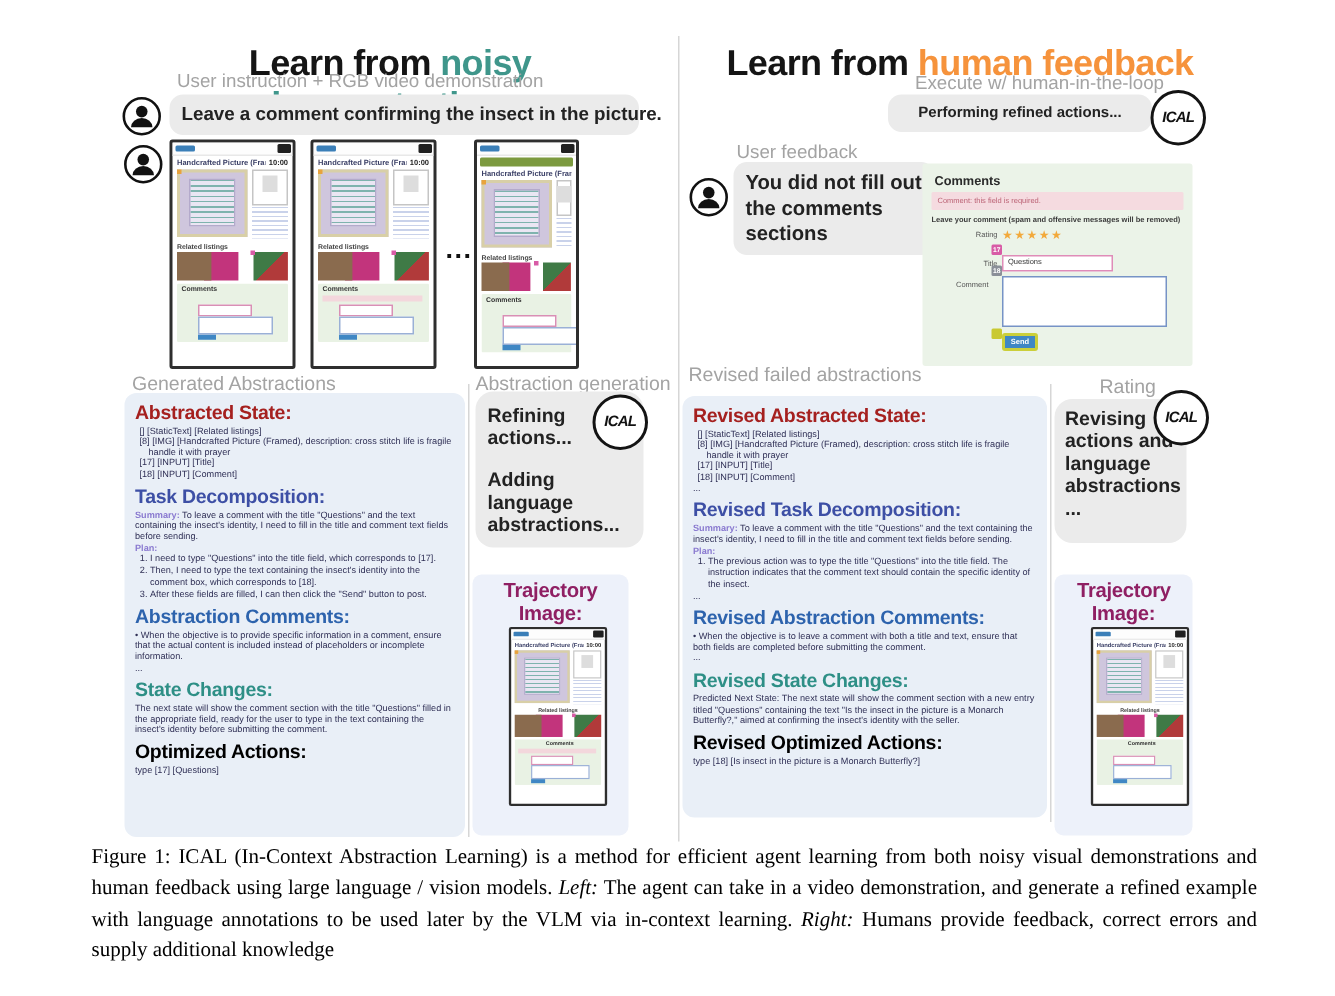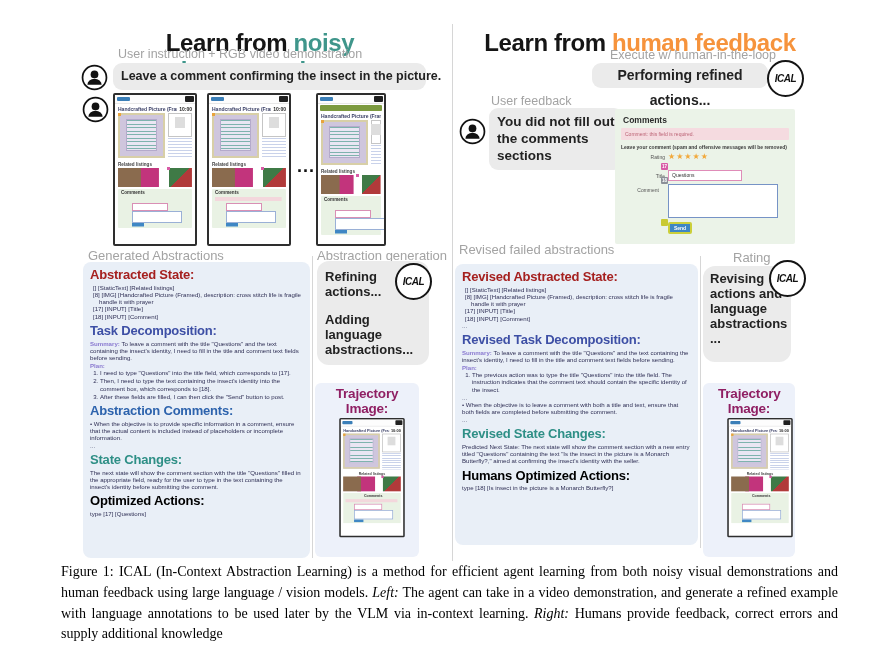--- a/index.html
+++ b/index.html
@@ -237,21 +237,21 @@
       <div class="t-rel"></div>
       <div class="t-comm">
           <span class="t-c-title">Comments</span>
         </div>
     </div>
   </div>
 
   <h1 class="half-title" style="left:470px;width:340px;"><span>Learn from </span><span class="hl-orange">human feedback</span></h1>
 
   <div class="gray-h small" style="left:588px;top:48px;width:210px;text-align:center;">Execute w/ human-in-the-loop</div>
-  <div class="bubble" style="left:592px;top:63px;width:176px;height:25px;line-height:25px;text-align:center;font-size:14px;">Performing refined actions...</div>
+  <div class="bubble" style="left:592px;top:63px;width:176px;height:25px;line-height:25px;text-align:center;font-size:10px;">Performing refined actions...</div>
   <div class="ical" style="left:767px;top:60px;width:33px;height:33px;">ICAL</div>
 
   <div class="gray-h small" style="left:491px;top:94px;">User feedback</div>
   <div class="person" style="left:459px;top:118px;">
     <svg viewBox="0 0 28 28" width="27" height="27">
         <circle cx="14" cy="14" r="12.4" fill="#fff" stroke="#111" stroke-width="1.8"></circle>
         <circle cx="14" cy="10.8" r="4" fill="#111"></circle>
         <path d="M6.6 21.6 a7.4 6.4 0 0 1 14.8 0 z" fill="#111"></path>
       </svg>
   </div>
@@ -283,25 +283,26 @@
     <div class="state-line">[17] [INPUT] [Title]</div>
     <div class="state-line">[18] [INPUT] [Comment]</div>
     <div class="tiny">...</div>
     <div class="h-blue">Revised Task Decomposition:</div>
     <div class="tiny"><span class="lbl">Summary:</span> <span>To leave a comment with the title "Questions" and the text containing the insect's identity, I need to fill in the title and comment text fields before sending.</span></div>
     <div class="tiny lbl">Plan:</div>
     <ol class="plan">
       <li>The previous action was to type the title "Questions" into the title field. The instruction indicates that the comment text should contain the specific identity of the insect.</li>
     </ol>
     <div class="tiny">...</div>
+    <div class="h-blue2">Revised Abstraction Comments:</div>
     <div class="bullet">When the objective is to leave a comment with both a title and text, ensure that both fields are completed before submitting the comment.</div>
     <div class="tiny">...</div>
     <div class="h-teal">Revised State Changes:</div>
     <div class="tiny">Predicted Next State: The next state will show the comment section with a new entry titled "Questions" containing the text "Is the insect in the picture is a Monarch Butterfly?," aimed at confirming the insect's identity with the seller.</div>
-    <div class="h-orange">Humans Optimized Actions:</div>
+    <div class="h-orange">Revised Optimized Actions:</div>
     <div class="tiny">type [18] [Is insect in the picture is a Monarch Butterfly?]</div>
   </div>
 
   <div class="bubble" style="left:703px;top:266px;width:74px;height:84px;padding:6px 7px;font-size:13px;line-height:1.15;border-radius:12px;">
     <div>Revising actions and language abstractions</div>
     <div>...</div>
   </div>
   <div class="ical" style="left:769px;top:260px;width:33px;height:33px;">ICAL</div>
 
   <div class="traj" style="left:703px;top:383px;width:92px;height:174px;">

